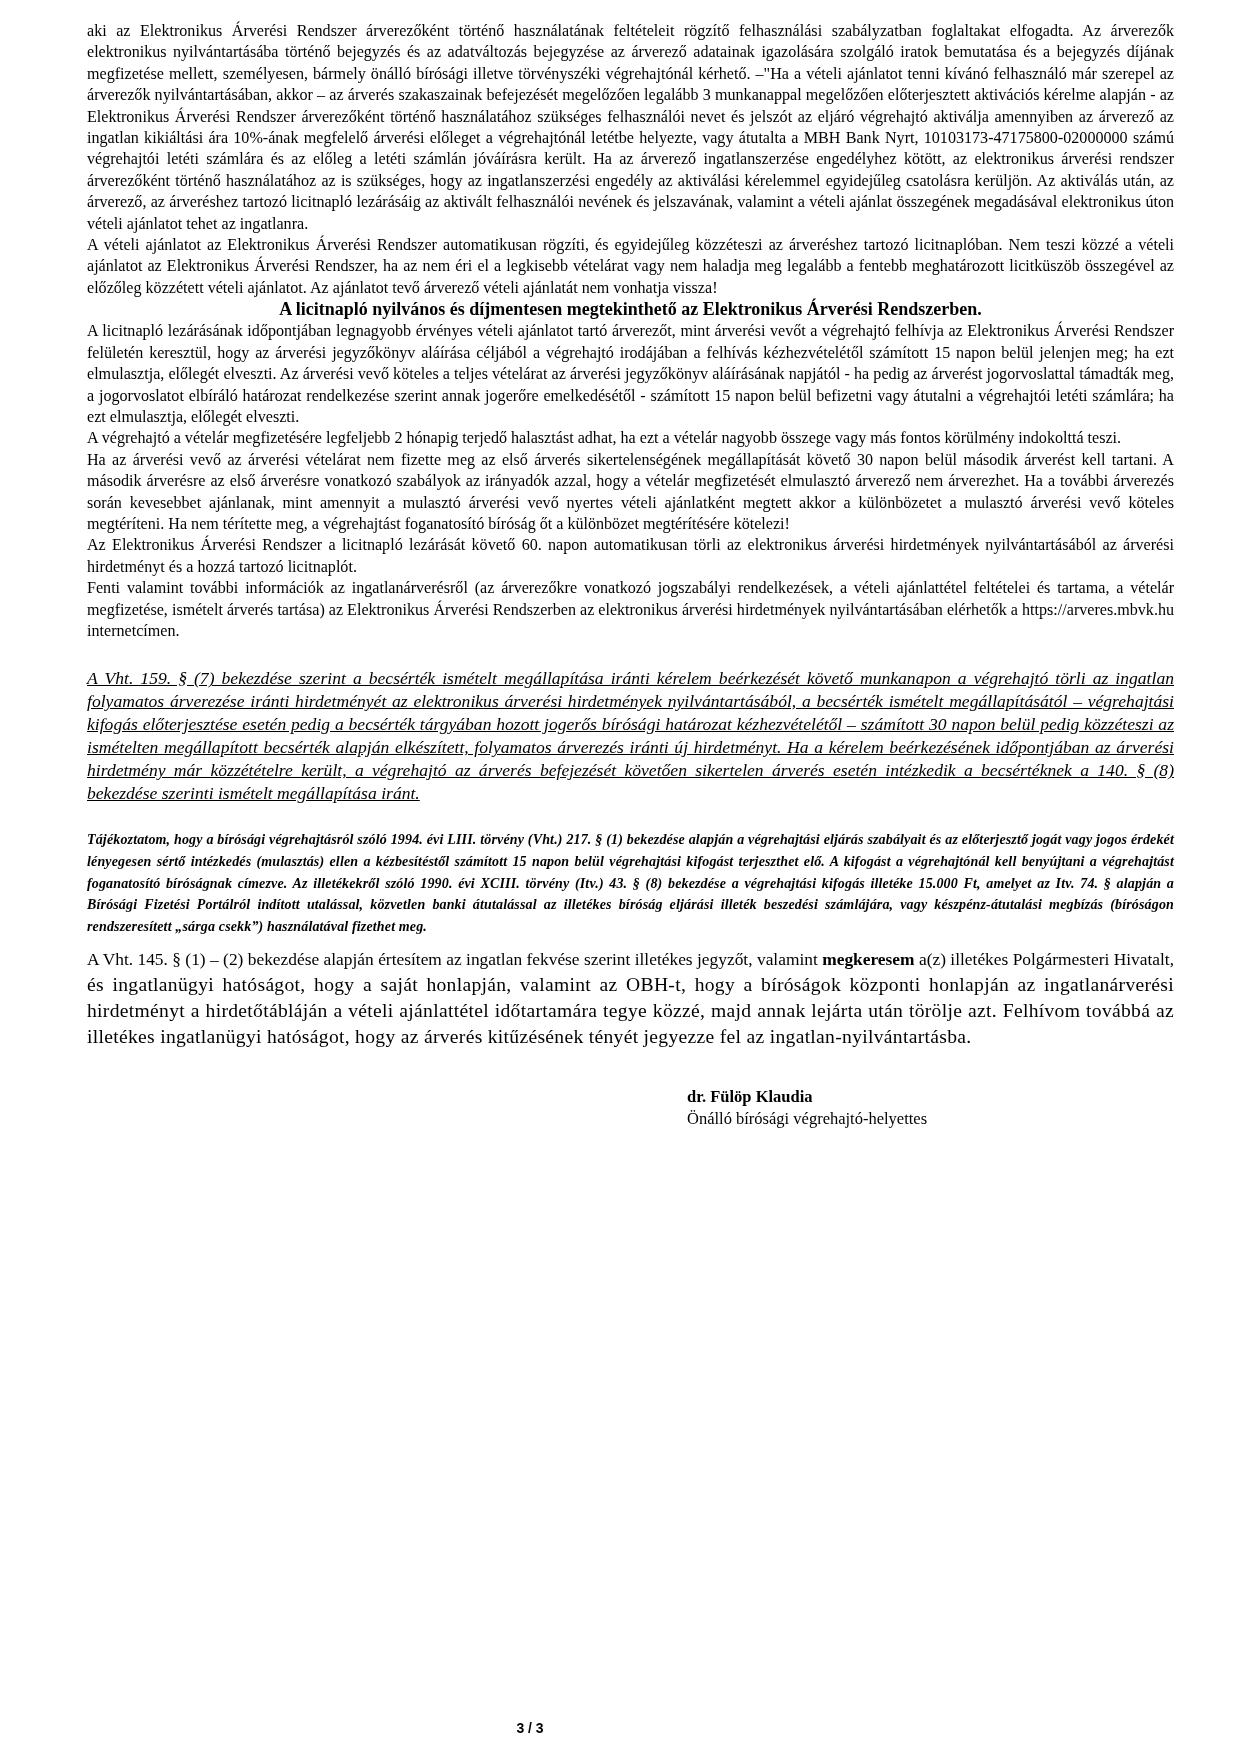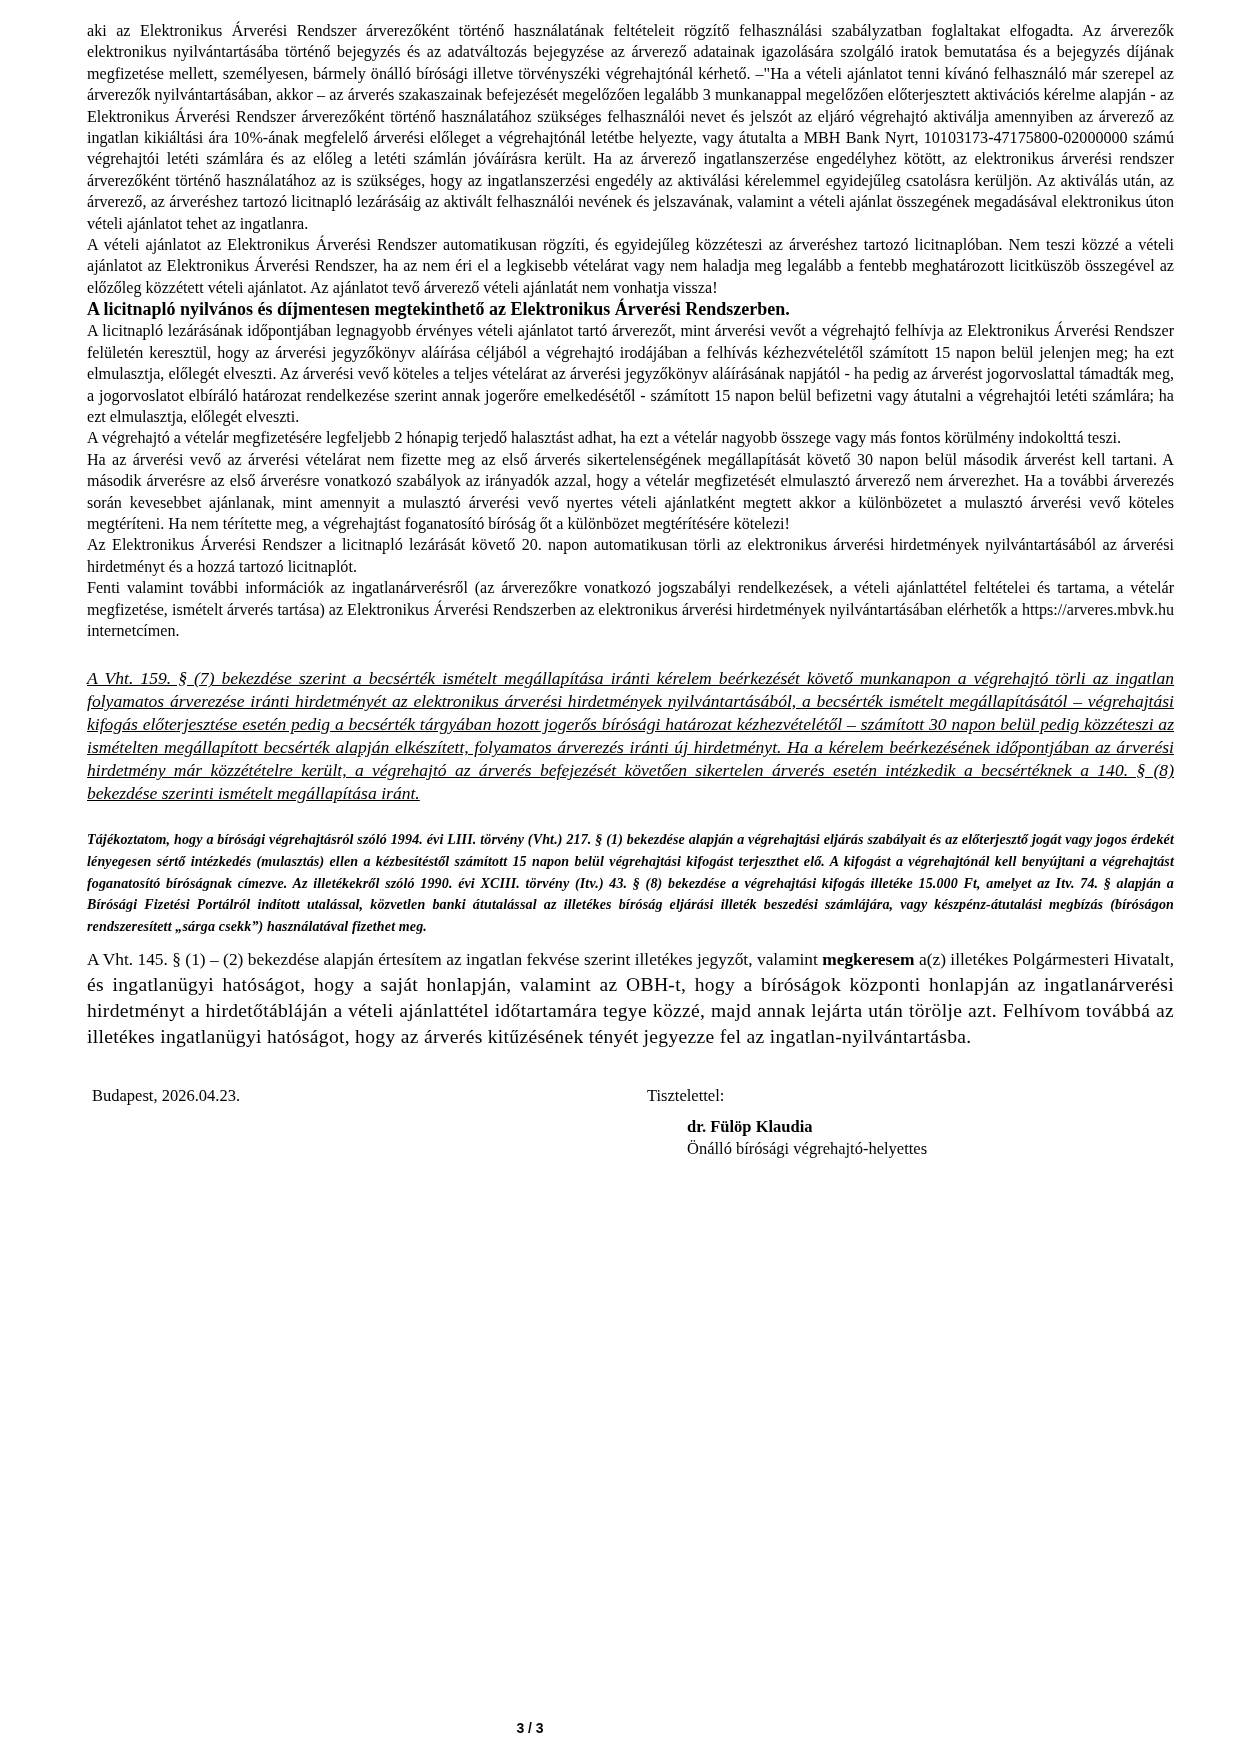--- a/index.html
+++ b/index.html
@@ -1,19 +1,19 @@
 <!DOCTYPE html>
 <html><head>
 <meta charset="utf-8">
 <style>
   html, body { margin: 0; padding: 0; background: #ffffff; }
   body { width: 1240px; height: 1755px; position: relative; overflow: hidden; color: #000; }
   .page { position: absolute; left: 87px; top: 20px; width: 1087px; font-family: "Liberation Serif", serif; }
   .p { font-size: 16.1px; line-height: 21.4px; text-align: justify; margin: 0; }
-  .center-bold { font-size: 18px; font-weight: bold; line-height: 22px; margin: 0; }
+  .center-bold { font-size: 18px; font-weight: bold; text-align: center; line-height: 22px; margin: 0; }
   .it { font-style: italic; font-size: 17.6px; line-height: 23px; text-align: justify; margin: 0; text-decoration: underline; }
   .small-it { font-style: italic; font-size: 14px; line-height: 21.6px; text-align: justify; margin: 0; letter-spacing: 0.15px; font-weight: bold; }
   .heading { font-size: 17px; font-weight: bold; text-align: center; margin: 0; line-height: 24px; }
   .big { font-size: 17.4px; line-height: 25px; text-align: justify; margin: 0; }
   .big b.strong { font-weight: normal; font-size: 19.6px; letter-spacing: 0.3px; }
   .sign-row { position: relative; height: 30px; font-size: 16.5px; }
   .sign-left { position: absolute; left: 5px; top: 0; }
   .sign-right { position: absolute; left: 560px; top: 0; }
   .signer { position: absolute; left: 600px; width: 380px; text-align: left; font-size: 16.5px; line-height: 22px; }
   .footer { position: absolute; top: 1720px; left: 0; width: 1060px; text-align: center; font-family: "Liberation Sans", sans-serif; font-weight: bold; font-size: 14px; }
@@ -21,37 +21,33 @@
 </head>
 <body>
 
 <div class="page">
   <p class="p">aki az Elektronikus Árverési Rendszer árverezőként történő használatának feltételeit rögzítő felhasználási szabályzatban foglaltakat elfogadta. Az árverezők elektronikus nyilvántartásába történő bejegyzés és az adatváltozás bejegyzése az árverező adatainak igazolására szolgáló iratok bemutatása és a bejegyzés díjának megfizetése mellett, személyesen, bármely önálló bírósági illetve törvényszéki végrehajtónál kérhető. –"Ha a vételi ajánlatot tenni kívánó felhasználó már szerepel az árverezők nyilvántartásában, akkor – az árverés szakaszainak befejezését megelőzően  legalább 3 munkanappal megelőzően előterjesztett aktivációs kérelme alapján - az Elektronikus Árverési Rendszer árverezőként történő használatához szükséges felhasználói nevet és jelszót az eljáró végrehajtó aktiválja amennyiben az árverező az ingatlan kikiáltási ára 10%-ának megfelelő árverési előleget a végrehajtónál letétbe helyezte, vagy átutalta a  MBH Bank Nyrt, 10103173-47175800-02000000 számú végrehajtói letéti számlára és az előleg a letéti számlán jóváírásra került. Ha az árverező ingatlanszerzése engedélyhez kötött, az elektronikus árverési rendszer árverezőként történő használatához az is szükséges, hogy az ingatlanszerzési engedély az aktiválási kérelemmel egyidejűleg csatolásra kerüljön. Az aktiválás után, az árverező, az árveréshez tartozó licitnapló lezárásáig az aktivált felhasználói nevének és jelszavának, valamint a vételi ajánlat összegének megadásával elektronikus úton vételi ajánlatot tehet az ingatlanra.</p>
   <p class="p">A vételi ajánlatot az Elektronikus Árverési Rendszer automatikusan rögzíti, és egyidejűleg közzéteszi az árveréshez tartozó licitnaplóban. Nem teszi közzé a vételi ajánlatot az Elektronikus Árverési Rendszer, ha az nem éri el a legkisebb vételárat vagy nem haladja meg legalább a fentebb meghatározott licitküszöb összegével az előzőleg közzétett vételi ajánlatot. Az ajánlatot tevő árverező vételi ajánlatát nem vonhatja vissza!</p>
   <p class="center-bold">A licitnapló nyilvános és díjmentesen megtekinthető az Elektronikus Árverési Rendszerben.</p>
   <p class="p">A licitnapló lezárásának időpontjában legnagyobb érvényes vételi ajánlatot tartó árverezőt, mint árverési vevőt a végrehajtó felhívja az Elektronikus Árverési Rendszer felületén keresztül, hogy az árverési jegyzőkönyv aláírása céljából a végrehajtó irodájában a felhívás kézhezvételétől számított 15 napon belül jelenjen meg; ha ezt elmulasztja, előlegét elveszti. Az árverési vevő köteles a teljes vételárat az árverési jegyzőkönyv aláírásának napjától - ha pedig az árverést jogorvoslattal támadták meg, a jogorvoslatot elbíráló határozat rendelkezése szerint annak jogerőre emelkedésétől - számított 15 napon belül befizetni vagy átutalni a végrehajtói letéti számlára; ha ezt elmulasztja, előlegét elveszti.</p>
   <p class="p">A végrehajtó a vételár megfizetésére legfeljebb 2 hónapig terjedő halasztást adhat, ha ezt a vételár nagyobb összege vagy más fontos körülmény indokolttá teszi.</p>
   <p class="p">Ha az árverési vevő az árverési vételárat nem fizette meg az első árverés sikertelenségének megállapítását követő 30 napon belül második árverést kell tartani. A második árverésre az első árverésre vonatkozó szabályok az irányadók azzal, hogy a vételár megfizetését elmulasztó árverező nem árverezhet. Ha a további árverezés során kevesebbet ajánlanak, mint amennyit a mulasztó árverési vevő nyertes vételi ajánlatként megtett akkor a különbözetet a mulasztó árverési vevő köteles megtéríteni. Ha nem térítette meg, a végrehajtást foganatosító bíróság őt a különbözet megtérítésére kötelezi!</p>
-  <p class="p">Az Elektronikus Árverési Rendszer a licitnapló lezárását követő 20. napon automatikusan törli az elektronikus árverési hirdetmények nyilvántartásából az árverési hirdetményt és a hozzá tartozó licitnaplót.</p>
+  <p class="p">Az Elektronikus Árverési Rendszer a licitnapló lezárását követő 60. napon automatikusan törli az elektronikus árverési hirdetmények nyilvántartásából az árverési hirdetményt és a hozzá tartozó licitnaplót.</p>
   <p class="p">Fenti valamint további információk az ingatlanárverésről (az árverezőkre vonatkozó jogszabályi rendelkezések, a vételi ajánlattétel feltételei és tartama, a vételár megfizetése, ismételt árverés tartása) az Elektronikus Árverési Rendszerben az elektronikus árverési hirdetmények nyilvántartásában elérhetők a https://arveres.mbvk.hu internetcímen.</p>
 
   <div style="height:26px"></div>
   <p class="it">A Vht. 159. § (7) bekezdése szerint a becsérték ismételt megállapítása iránti kérelem beérkezését követő munkanapon a végrehajtó törli az ingatlan folyamatos árverezése iránti hirdetményét az elektronikus árverési hirdetmények nyilvántartásából, a becsérték ismételt megállapításától – végrehajtási kifogás előterjesztése esetén pedig a becsérték tárgyában hozott jogerős bírósági határozat kézhezvételétől – számított 30 napon belül pedig közzéteszi az ismételten megállapított becsérték alapján elkészített, folyamatos árverezés iránti új hirdetményt. Ha a kérelem beérkezésének időpontjában az árverési hirdetmény már közzétételre került, a végrehajtó az árverés befejezését követően sikertelen árverés esetén intézkedik a becsértéknek a 140. § (8) bekezdése szerinti ismételt megállapítása iránt.</p>
 
   <div style="height:24px"></div>
   <p class="small-it">Tájékoztatom, hogy a bírósági végrehajtásról szóló 1994. évi LIII. törvény (Vht.) 217. § (1) bekezdése alapján a végrehajtási eljárás szabályait és az előterjesztő jogát vagy jogos érdekét lényegesen sértő intézkedés (mulasztás) ellen a kézbesítéstől számított 15 napon belül végrehajtási kifogást terjeszthet elő. A kifogást a végrehajtónál kell benyújtani a végrehajtást foganatosító bíróságnak címezve. Az illetékekről szóló 1990. évi XCIII. törvény (Itv.) 43. § (8) bekezdése a végrehajtási kifogás illetéke 15.000 Ft, amelyet az Itv. 74. § alapján a Bírósági Fizetési Portálról indított utalással, közvetlen banki átutalással az illetékes bíróság eljárási illeték beszedési számlájára, vagy készpénz-átutalási megbízás (bíróságon rendszeresített „sárga csekk”) használatával fizethet meg.</p>
 
   <div style="height:10px"></div>
   <p class="big"><span>A Vht. 145. § (1) – (2) bekezdése alapján értesítem az ingatlan fekvése szerint illetékes jegyzőt, valamint </span><b>megkeresem</b><span> a(z)   illetékes Polgármesteri Hivatalt, </span><b class="strong">és ingatlanügyi hatóságot, hogy a saját honlapján, valamint az OBH-t, hogy a bíróságok központi honlapján az ingatlanárverési hirdetményt a hirdetőtábláján a vételi ajánlattétel időtartamára tegye közzé, majd annak lejárta után törölje azt. Felhívom továbbá az illetékes ingatlanügyi hatóságot, hogy az árverés kitűzésének tényét jegyezze fel az ingatlan-nyilvántartásba.</b></p>
 
   <div style="height:36px"></div>
-  <div class="sign-row">
-    <span class="sign-left">Budapest, 2026.04.23.</span>
-    <span class="sign-right">Tisztelettel:</span>
-  </div>
   <div style="position:relative;height:50px">
     <div class="signer" style="top:0">
       <div style="font-weight:bold">dr. Fülöp Klaudia</div>
       <div>Önálló bírósági végrehajtó-helyettes</div>
     </div>
   </div>
 </div>
 
 <div class="footer">3 / 3</div>
 

